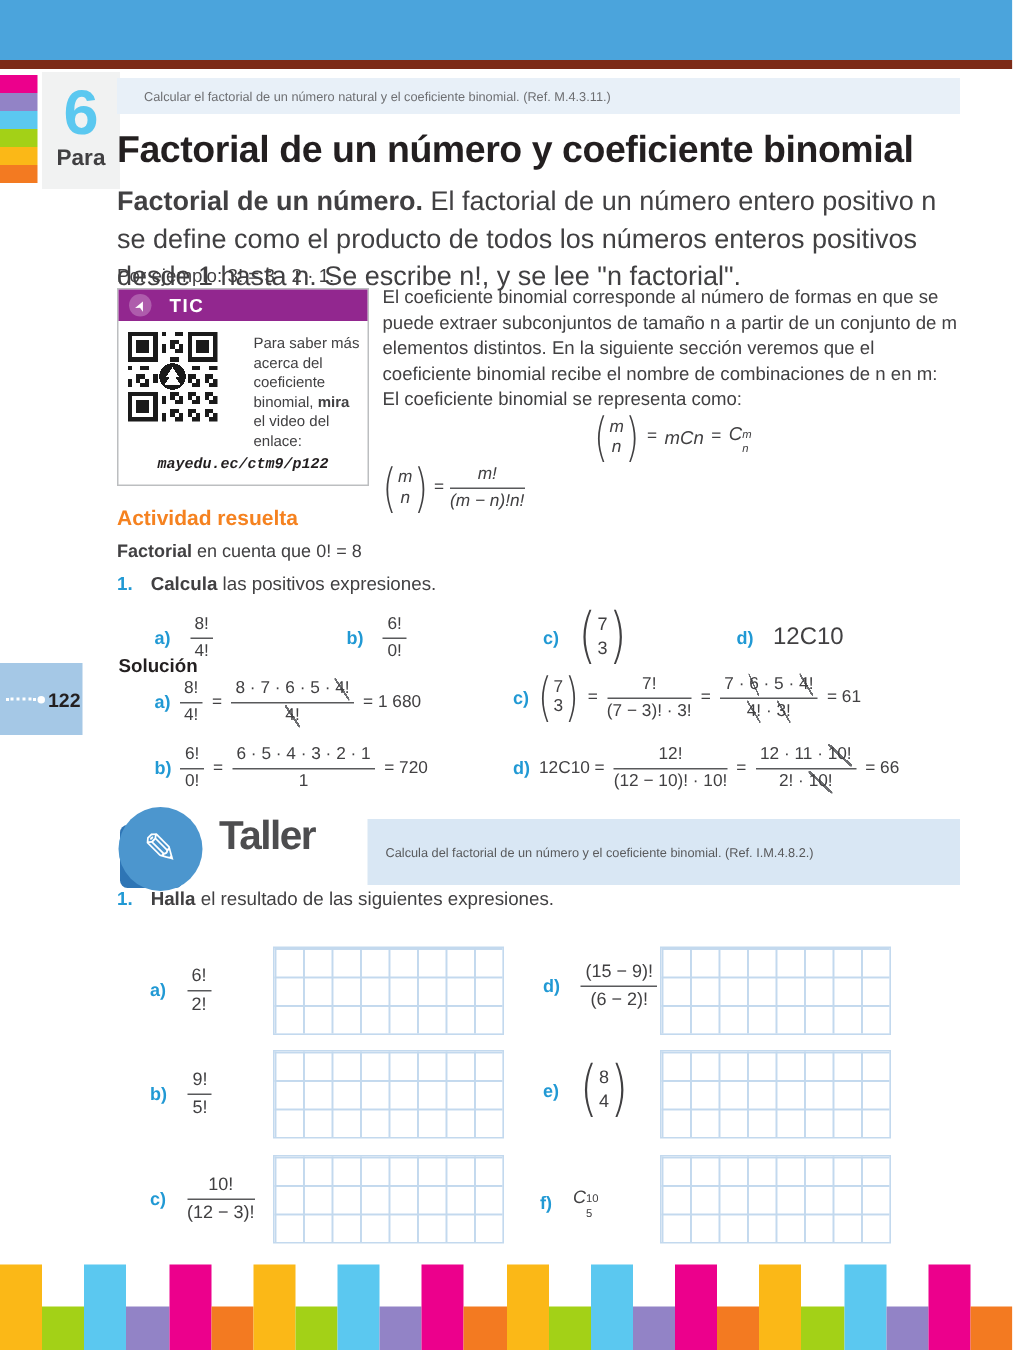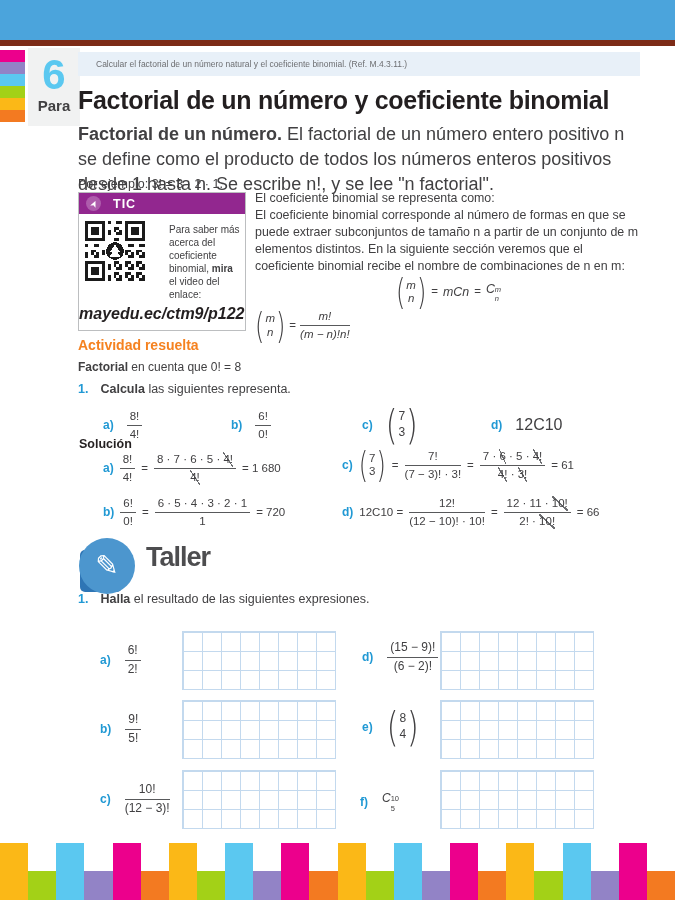--- a/index.html
+++ b/index.html
@@ -25,21 +25,21 @@
 
   
   .tic { position:absolute; left:78px; top:192px; width:168px; border:1px solid #BCBEC0; background:#fff; box-sizing:border-box; }
   .tic-head  { height:21px; background:#92278F; color:#fff; display:flex; align-items:center; padding-left:7px; gap:12px; }
   .tic-ico   { width:15px; height:15px; background:#AE5CAC; border-radius:50%; color:#fff; font-size:9px;
                display:flex; align-items:center; justify-content:center; }
   .tic-ico span { display:inline-block; transform:rotate(-65deg); }
   .tic-title { font-size:12.5px; font-weight:bold; letter-spacing:1px; }
   .tic-body  { display:flex; padding:7px 5px 0 6px; gap:24px; }
   .tic-text  { font-size:10px; line-height:1.3; color:#414042; padding-top:2px; }
-  .tic-link  { text-align:left; font-style:italic; font-weight:bold; font-size:16px; color:#231F20; padding:4px 0 7px; }
+  .tic-link  { text-align:center; font-style:italic; font-weight:bold; font-size:10px; color:#231F20; padding:4px 0 7px;font-family:Liberation Mono, monospace; }
 
   
   .bin-col { position:absolute; left:255px; top:190px; width:387px; font-size:12.4px; line-height:1.38; }
   .bin-col p { margin:0; }
   .formula1 { display:flex; justify-content:center; align-items:center; gap:5px; margin:3px 0 1px; }
   .formula2 { display:flex; align-items:center; gap:4px; margin-top:3px; }
   .it { font-style:italic; }
 
   
   .binom { display:inline-flex; align-items:center; }
@@ -235,22 +235,22 @@
             <path d="M10.5 8.3 l1.6 2.4 -0.9 0 1.2 1.8 -3.8 0 1.2 -1.8 -0.9 0 z" fill="#fff"></path>
           </svg></div>
       <div class="tic-text">
         <span>Para saber más acerca del coeficiente binomial, </span><b>mira</b><span> el video del enlace:</span>
       </div>
     </div>
     <div class="tic-link">mayedu.ec/ctm9/p122</div>
   </div>
 
   <div class="bin-col">
+    <p>El coeficiente binomial corresponde al número de formas en que se puede extraer subconjuntos de tamaño n a partir de un conjunto de m elementos distintos. En la siguiente sección veremos que el coeficiente binomial recibe el nombre de combinaciones de n en m:</p>
     <p>El coeficiente binomial se representa como:</p>
-    <p>El coeficiente binomial corresponde al número de formas en que se puede extraer subconjuntos de tamaño n a partir de un conjunto de m elementos distintos. En la siguiente sección veremos que el coeficiente binomial recibe el nombre de combinaciones de n en m:</p>
     <div class="formula1">
       <span class="binom">
         <span class="p">(</span>
         <span class="col it">
             <span>m</span>
             <span>n</span>
           </span>
         <span class="p">)</span>
       </span>
       <span class="eq">=</span>
@@ -276,21 +276,21 @@
         <span class="d">(m − n)!n!</span>
       </span>
     </div>
   </div>
 
   <div class="act-head">Actividad resuelta</div>
   <div class="act-note">
     <b>Factorial</b><span> en cuenta que 0! = 8</span>
   </div>
   <div class="act-q">
-    <span class="qnum">1.</span><b>Calcula</b><span> las siguientes representa.</span>
+    <span class="qnum">1.</span><b>Calcula</b><span> las positivos expresiones.</span>
   </div>
   <div class="act-items">
     <div class="act-item" style="left:25px">
       <span class="lbl">a)</span>
       <span class="fr">
           <span class="n">8!</span>
           <span class="d">4!</span>
         </span>
     </div>
     <div class="act-item" style="left:153px">
@@ -310,20 +310,25 @@
           </span>
         <span class="p">)</span>
       </span>
     </div>
     <div class="act-item" style="left:413px">
       <span class="lbl">d)</span>
       <span>12C10</span>
     </div>
   </div>
 
+  <div class="ptab">
+    <span class="dots"></span>
+    <span class="dot"></span>
+    <span class="pno">122</span>
+  </div>
 
   <div class="sol-head">Solución</div>
 
   <div class="sol" style="left:103px; top:452px">
     <span class="lbl">a)</span>
     <span class="fr">
         <span class="n">8!</span>
         <span class="d">4!</span>
       </span>
     <span class="eq">=</span>
@@ -379,20 +384,23 @@
         <span class="d">(12 − 10)! · 10!</span>
       </span>
     <span class="eq">=</span>
     <span class="fr">
       <span class="n"><span>12 · 11 · </span><span class="x">10!</span></span>
       <span class="d"><span>2! · </span><span class="x">10!</span></span>
     </span>
     <span class="eq">= 66</span>
   </div>
 
+  <div class="taller-banner">
+    <span>Calcula del factorial de un número y el coeficiente binomial. (Ref. I.M.4.8.2.)</span>
+  </div>
   <div class="taller-sq"></div>
   <div class="taller-circle">
     <span class="pencil">✎</span>
   </div>
   <div class="taller-title">Taller</div>
 
   <div class="taller-q">
     <span class="qnum">1.</span><b>Halla</b><span> el resultado de las siguientes expresiones.</span>
   </div>
 

